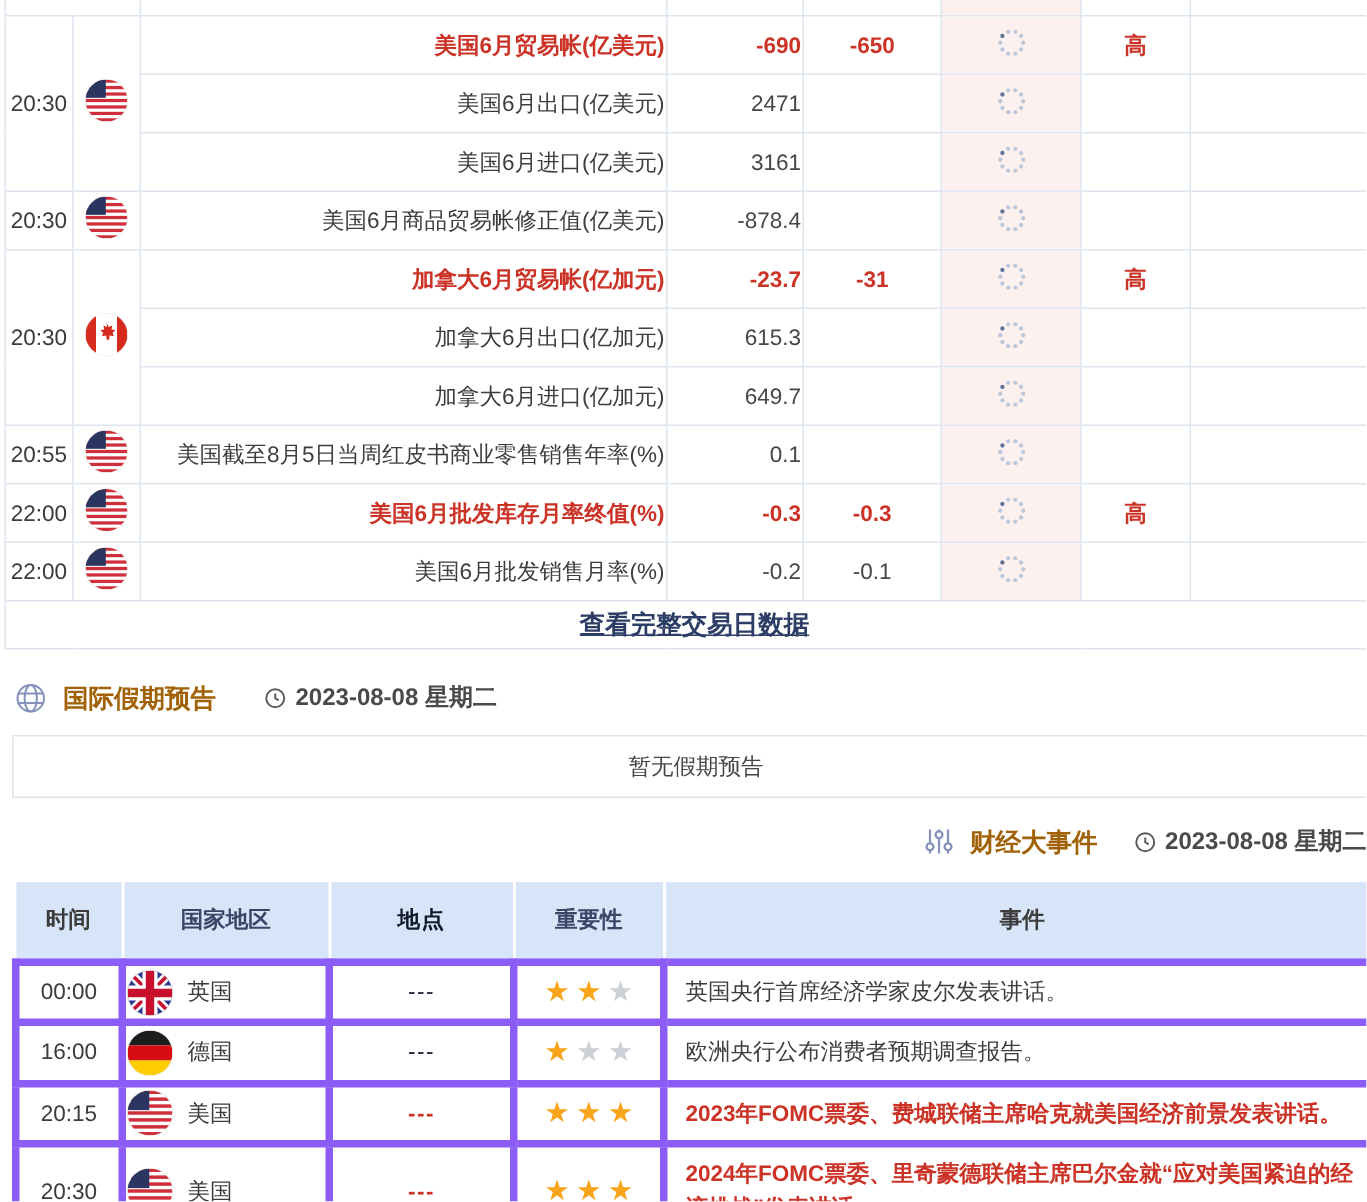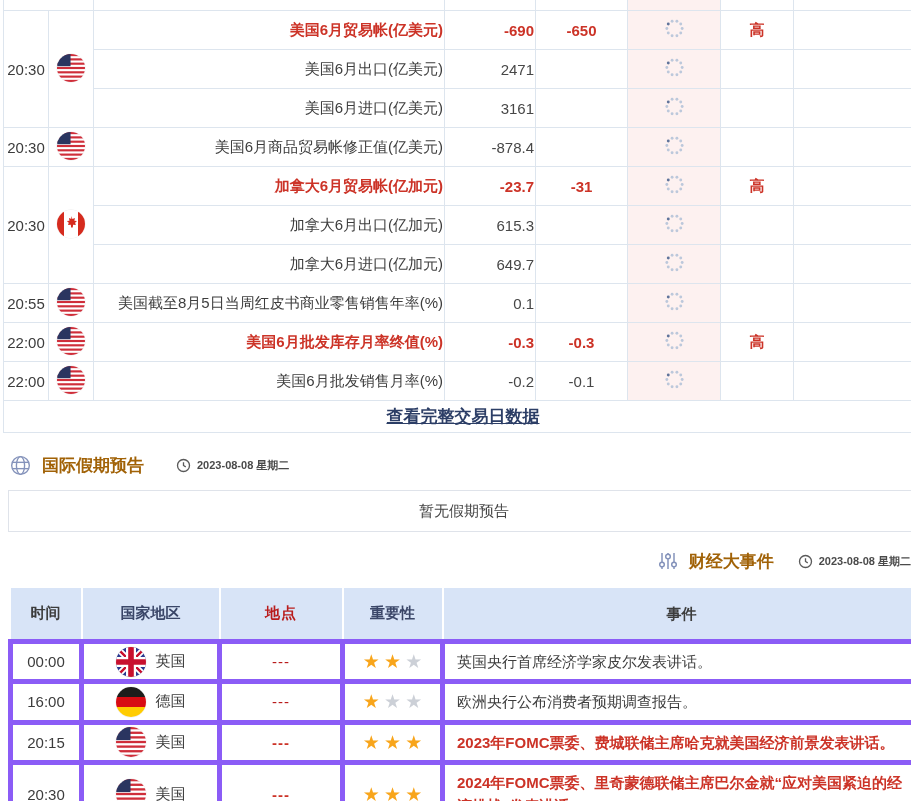--- a/index.html
+++ b/index.html
@@ -25,40 +25,40 @@
   a.daylink{color:#2c3e66;font-weight:bold;font-size:17px;text-decoration:underline;}
 
   .flag{display:inline-flex;border-radius:50%;overflow:hidden;line-height:0;box-shadow:0 0 0 0.5px rgba(0,0,0,0.08);}
   .flag svg{display:block;}
   .spinner{display:inline-block;line-height:0;}
 
   
   .sechead{display:flex;align-items:center;margin:20px 0 0 10px;height:24px;}
   .sechead .ttl{font-size:17px;font-weight:bold;color:#a16207;margin-left:11px;}
   .sechead .datewrap{display:flex;align-items:center;margin-left:32px;}
-  .sechead .date{font-size:11px;font-weight:bold;color:#4a4a4a;margin-left:6px;}
+  .sechead .date{font-size:16px;font-weight:bold;color:#4a4a4a;margin-left:6px;}
   .icon{display:inline-flex;line-height:0;}
 
   
   .holidaybox{margin:13px 0 0 8px;width:910px;height:40px;border:1px solid #dfe3ea;border-right:none;
     display:flex;align-items:center;justify-content:center;font-size:15px;color:#454545;}
 
   
   table.ev{border-collapse:collapse;table-layout:fixed;width:912px;margin:15px 0 0 8px;}
   table.ev th{background:#d8e4f7;color:#3a4668;font-size:15px;font-weight:bold;height:39px;border-right:2px solid #fff;text-align:center;}
   table.ev th:last-child{border-right:none;}
   table.ev td{border:5px solid #8b5cf6;font-size:15px;vertical-align:middle;}
   table.ev .c-time{width:68px;text-align:center;color:#3c3c3c;}
   table.ev .c-cty{width:134px;}
-  table.ev .c-loc{width:119px;text-align:center;color:#b91c1c;letter-spacing:1px;}
+  table.ev .c-loc{width:119px;text-align:center;color:#0f172a;letter-spacing:1px;}
   table.ev .c-imp{width:96px;text-align:center;}
   table.ev .c-evt{text-align:left;padding:6px 10px 6px 12px;color:#3d3d3d;line-height:1.55;}
   table.ev tr.er{height:40px;}
   table.ev tr.er4{height:52px;}
-  .ctywrap{display:flex;align-items:center;justify-content:center;gap:10px;color:#3c3c3c;}
+  .ctywrap{display:flex;align-items:center;justify-content:flex-start;gap:10px;color:#3c3c3c;}
   .star{font-size:19px;line-height:1;}
   .star.on{color:#f8a51b;}
   .star.off{color:#ccd0d7;}
 </style>
 </head>
 <body>
 
 <div class="page">
 
   <table class="cal">

